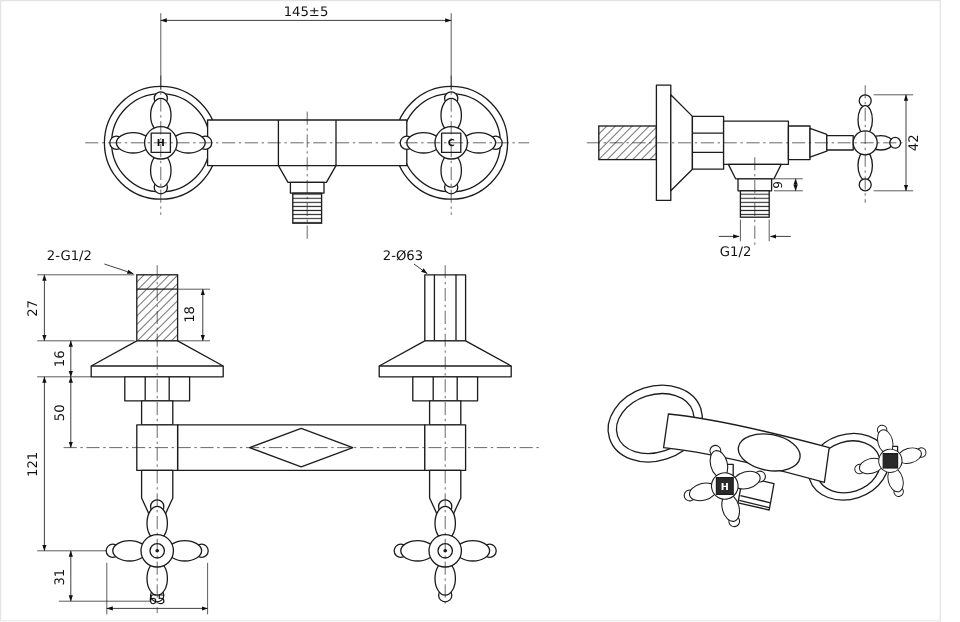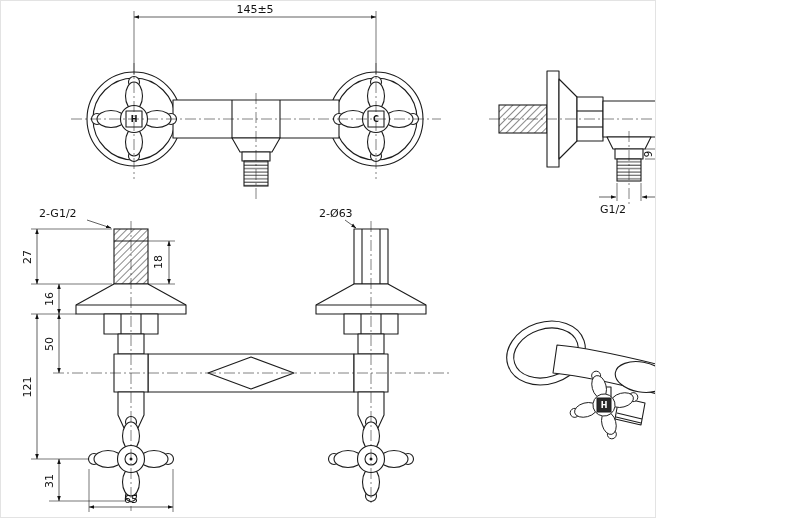--- a/index.html
+++ b/index.html
@@ -1,16 +1,16 @@
 <!DOCTYPE html>
 <html><head>
 <meta charset="utf-8">
 <style>
   html,body{margin:0;padding:0;background:#fff;}
-  .page{width:656px;height:518px;background:#ffffff;border:1px solid #e3e3e3;
+  .page{width:784px;height:518px;background:#ffffff;border:1px solid #e3e3e3;
         box-sizing:border-box;position:relative;overflow:hidden;
         font-family:"DejaVu Sans",sans-serif;}
   svg{position:absolute;left:0;top:0;}
   .s{fill:#ffffff;stroke:#1c1c1c;stroke-width:1.1;stroke-linejoin:round;}
   .ln{stroke:#1c1c1c;stroke-width:1.1;fill:none;stroke-linejoin:round;}
   .thin{stroke:#1c1c1c;stroke-width:0.6;fill:none;}
   .cl{stroke:#1c1c1c;stroke-width:0.55;fill:none;stroke-dasharray:11 3 2 3;}
   .dl{stroke:#1c1c1c;stroke-width:0.7;fill:none;}
   text{font-family:"DejaVu Sans",sans-serif;fill:#111111;}
   .dtext{font-size:11px;text-anchor:middle;}

